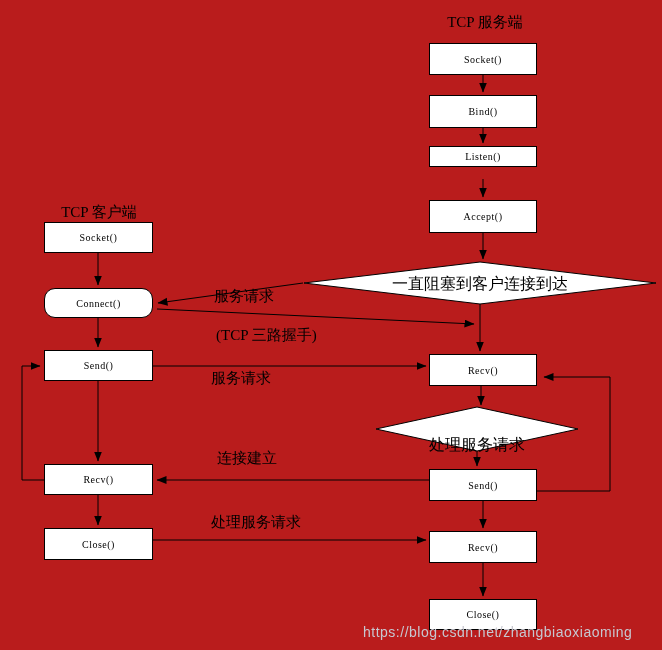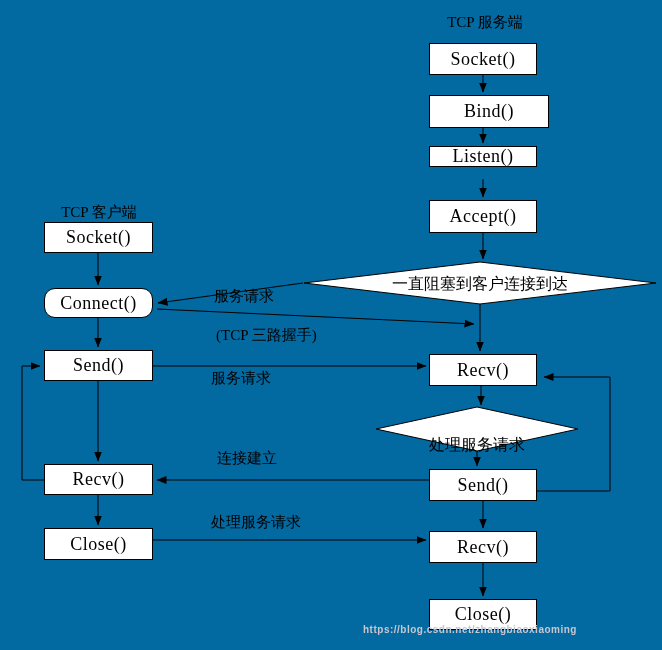--- a/index.html
+++ b/index.html
@@ -1,36 +1,36 @@
 <!DOCTYPE html>
 <html><head>
 <meta charset="utf-8">
 <style>
   html, body { margin: 0; padding: 0; background: #ffffff; }
   .canvas {
     position: relative;
     width: 662px;
     height: 650px;
-    background: #0369a1;
+    background: #b91c1c;
     font-family: "Liberation Serif", "DejaVu Serif", serif;
     color: #000000;
     overflow: hidden;
   }
   .layer {
     position: absolute;
     left: 0; top: 0;
   }
   .node {
     position: absolute;
     background: #ffffff;
     border: 1px solid #000000;
     display: flex;
     align-items: center;
     justify-content: center;
-    font-size: 18px;
+    font-size: 10px;
     letter-spacing: 0.5px;
     box-sizing: border-box;
   }
   .coltitle {
     position: absolute;
     font-size: 15px;
     text-align: center;
     white-space: nowrap;
   }
   .edge-label {
@@ -43,27 +43,26 @@
     text-align: center;
     white-space: nowrap;
   }
   .d1 { font-size: 16px; }
   .d2 { font-size: 16px; }
   .watermark {
     position: absolute;
     left: 363px;
     top: 624px;
     font-family: "Liberation Sans", "DejaVu Sans", sans-serif;
-    font-size: 10px;
+    font-size: 14px;
     letter-spacing: 0.5px;
     color: #c7c7d0;
     pointer-events: none;
     z-index: 5;
     white-space: nowrap;
-    font-weight: bold;
   }
   svg line, svg polyline, svg polygon.diamond {
     stroke: #000000;
     stroke-width: 1;
   }
   svg polyline, svg line { fill: none; }
   svg polygon.diamond { fill: #ffffff; }
 </style>
 </head>
 <body>
@@ -102,21 +101,21 @@
     <polyline points="537,491 610,491 610,377 544,377" marker-end="url(#ah)"></polyline>
 
     <polygon class="diamond" points="304,283 480,262 656,283 480,304"></polygon>
     <polygon class="diamond" points="376,429 477,407 578,429 477,451"></polygon>
   </svg>
 
   <div class="coltitle" style="left:430px; top:13px; width:110px;">TCP 服务端</div>
   <div class="coltitle" style="left:42px; top:203px; width:114px;">TCP 客户端</div>
 
   <div class="node" style="left:429px; top:43px;  width:108px; height:32px;">Socket()</div>
-  <div class="node" style="left:429px; top:95px;  width:120px; height:33px;text-align:right;">Bind()</div>
+  <div class="node" style="left:429px; top:95px;  width:108px; height:33px;text-align:right;">Bind()</div>
   <div class="node" style="left:429px; top:146px; width:108px; height:21px;">Listen()</div>
   <div class="node" style="left:429px; top:200px; width:108px; height:33px;">Accept()</div>
   <div class="node" style="left:429px; top:354px; width:108px; height:32px;">Recv()</div>
   <div class="node" style="left:429px; top:469px; width:108px; height:32px;">Send()</div>
   <div class="node" style="left:429px; top:531px; width:108px; height:32px;">Recv()</div>
   <div class="node" style="left:429px; top:599px; width:108px; height:31px;">Close()</div>
 
   <div class="node" style="left:44px; top:222px; width:109px; height:31px;">Socket()</div>
   <div class="node" style="left:44px; top:288px; width:109px; height:30px;border-radius:11px;">Connect()</div>
   <div class="node" style="left:44px; top:350px; width:109px; height:31px;">Send()</div>

